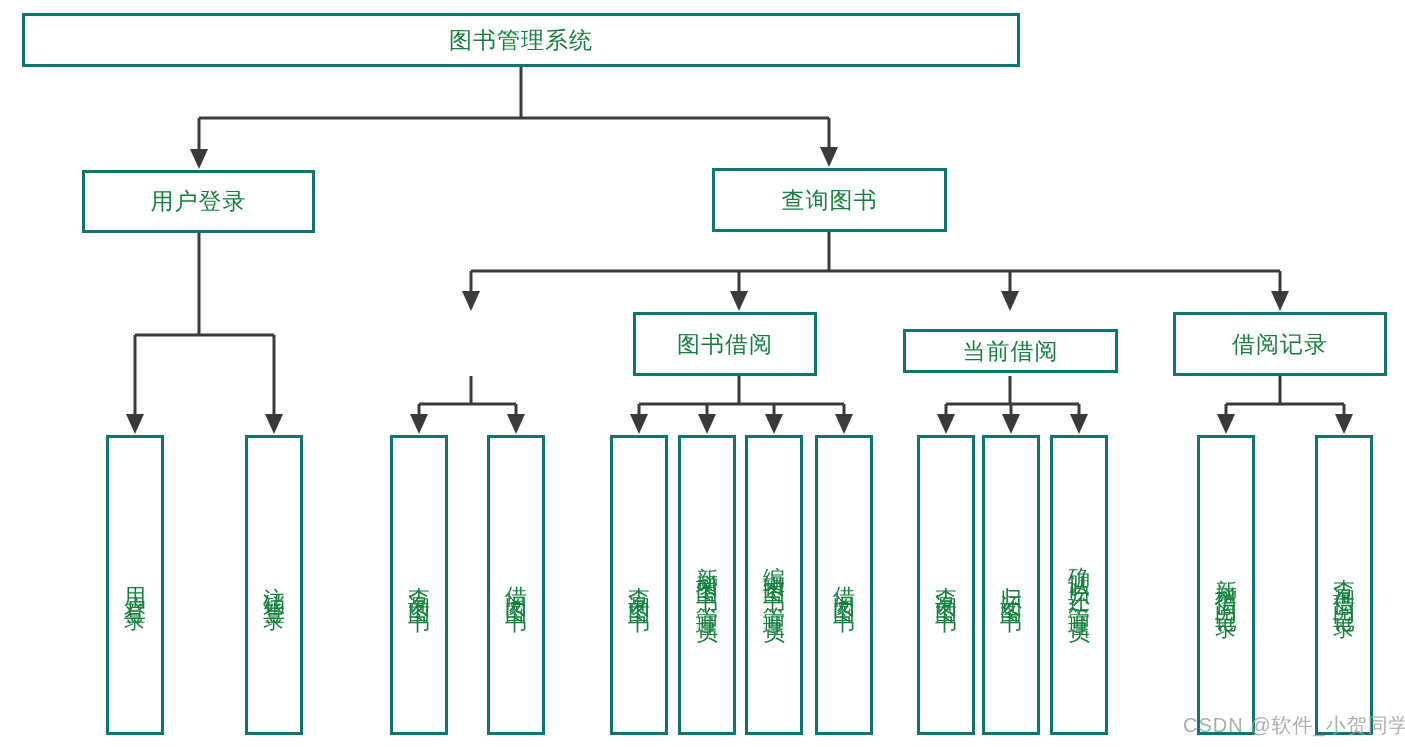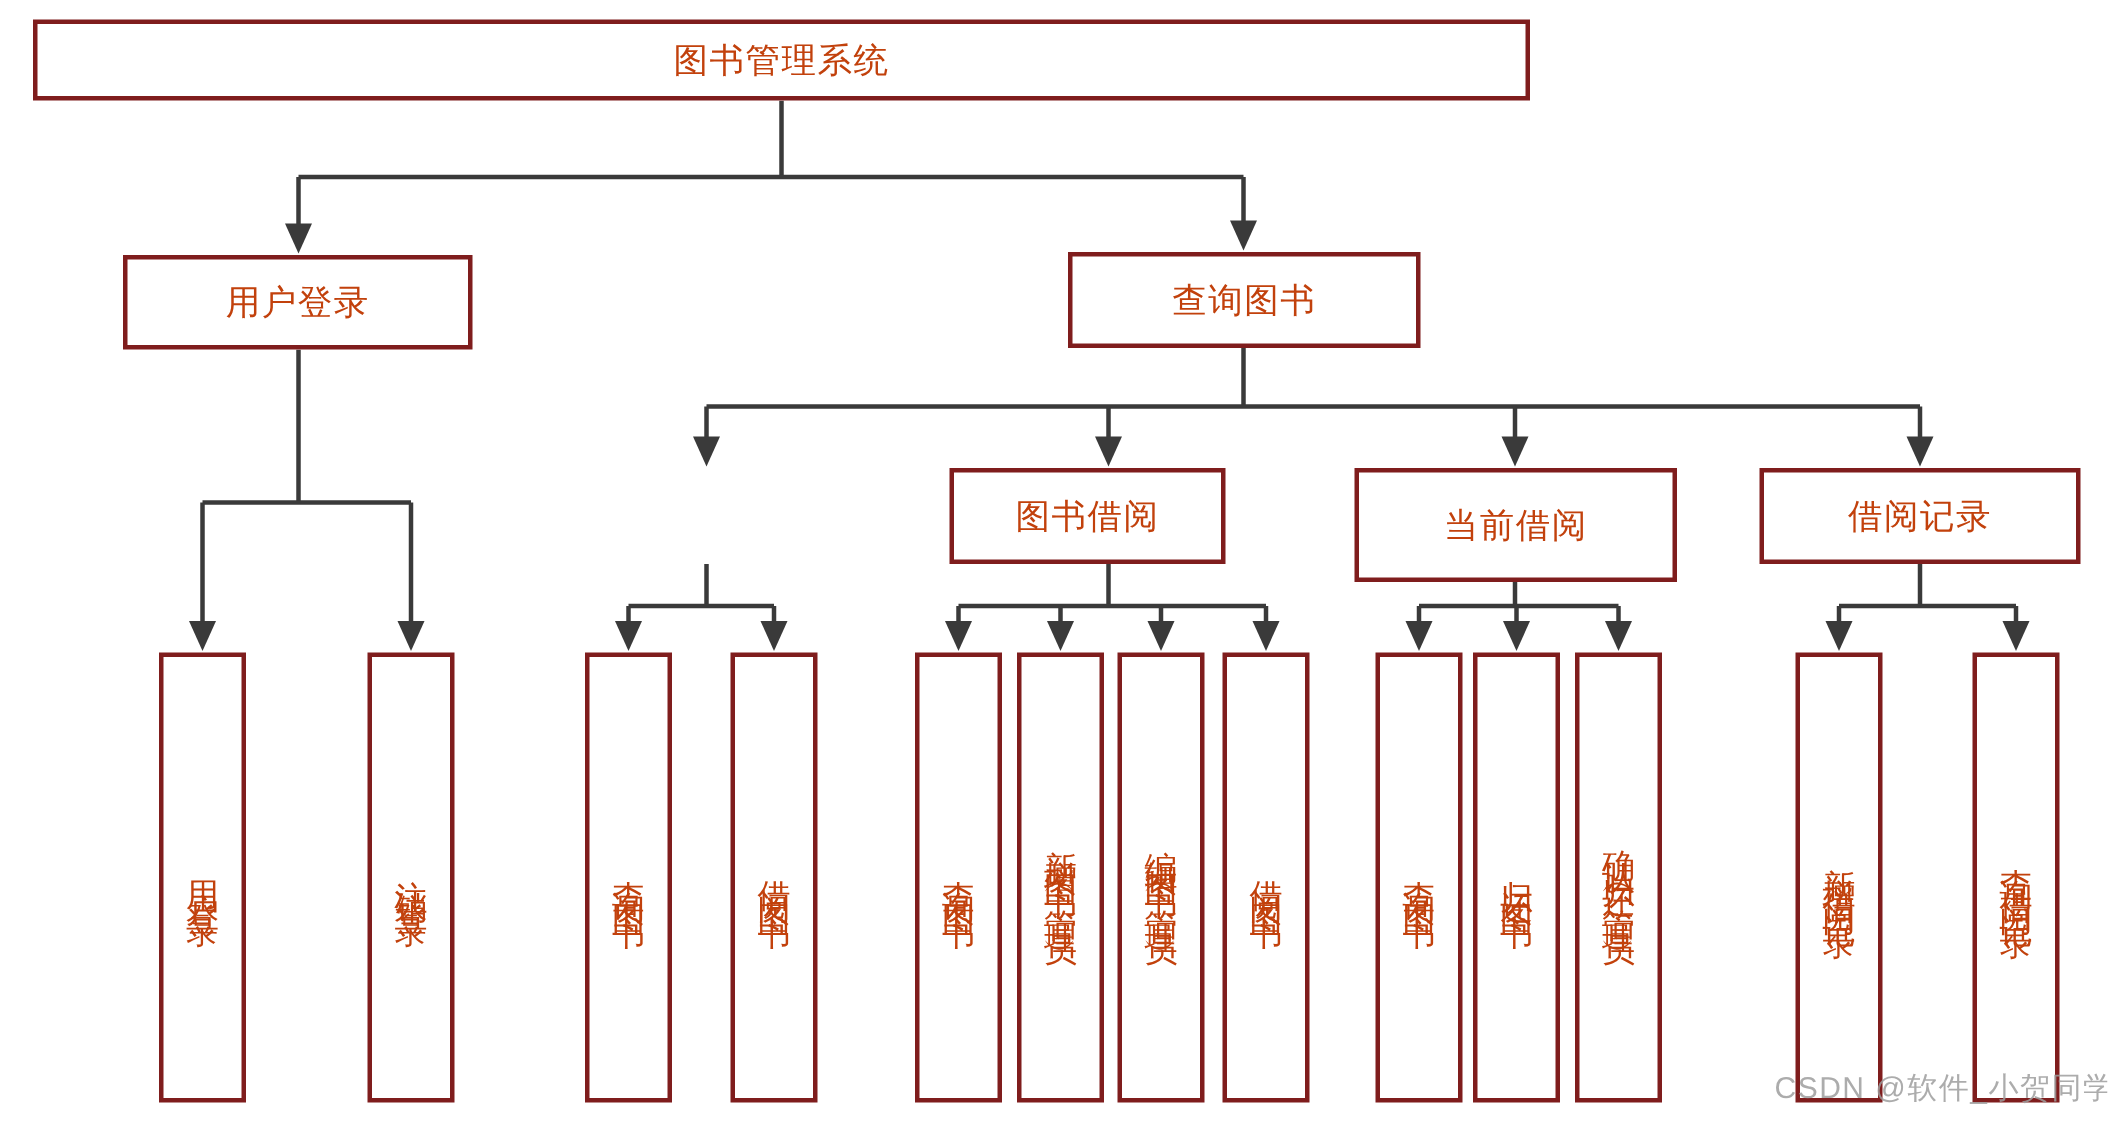--- a/index.html
+++ b/index.html
@@ -17,26 +17,26 @@
   }
   #connectors {
     position: absolute;
     left: 0; top: 0;
     width: 1405px; height: 747px;
     pointer-events: none;
   }
   .node {
     position: absolute;
     box-sizing: border-box;
-    border: 3px solid #7f1d1d;
+    border: 3px solid #0f766e;
     background: #ffffff;
     display: flex;
     align-items: center;
     justify-content: center;
-    color: #c2410c;
+    color: #15803d;
     font-size: 23px;
     letter-spacing: 1px;
     z-index: 2;
   }
   .leaf {
     writing-mode: vertical-rl;
     text-orientation: mixed;
     font-size: 22px;
     letter-spacing: 8px;
     line-height: 1;
@@ -127,21 +127,21 @@
       <polygon points="1344,434 1335,414 1353,414"></polygon>
     </g>
   </svg>
 
   <div class="node" style="left:22px; top:13px; width:998px; height:54px;">图书管理系统</div>
 
   <div class="node" style="left:82px; top:170px; width:233px; height:63px;">用户登录</div>
   <div class="node" style="left:712px; top:168px; width:235px; height:64px;">查询图书</div>
 
   <div class="node" style="left:633px; top:312px; width:184px; height:64px;">图书借阅</div>
-  <div class="node" style="left:903px; top:312px; width:215px; height:76px;">当前借阅</div>
+  <div class="node" style="left:903px; top:329px; width:215px; height:44px;">当前借阅</div>
   <div class="node" style="left:1173px; top:312px; width:214px; height:64px;">借阅记录</div>
 
   <div class="node leaf" style="left:106px; top:435px; width:58px; height:300px;">用户登录</div>
   <div class="node leaf" style="left:245px; top:435px; width:58px; height:300px;">注销登录</div>
 
   <div class="node leaf" style="left:390px; top:435px; width:58px; height:300px;">查询图书</div>
   <div class="node leaf" style="left:487px; top:435px; width:58px; height:300px;">借阅图书</div>
 
   <div class="node leaf" style="left:610px; top:435px; width:58px; height:300px;">查询图书</div>
   <div class="node leaf" style="left:678px; top:435px; width:58px; height:300px;">新增图书（管理员）</div>

